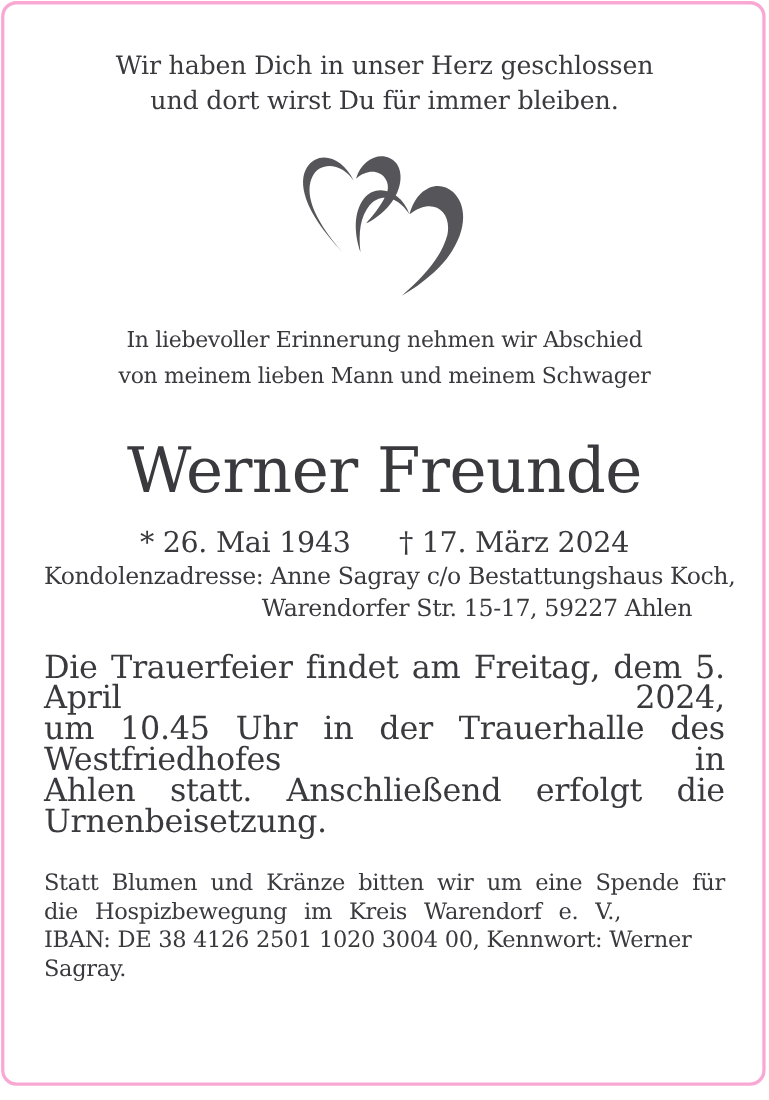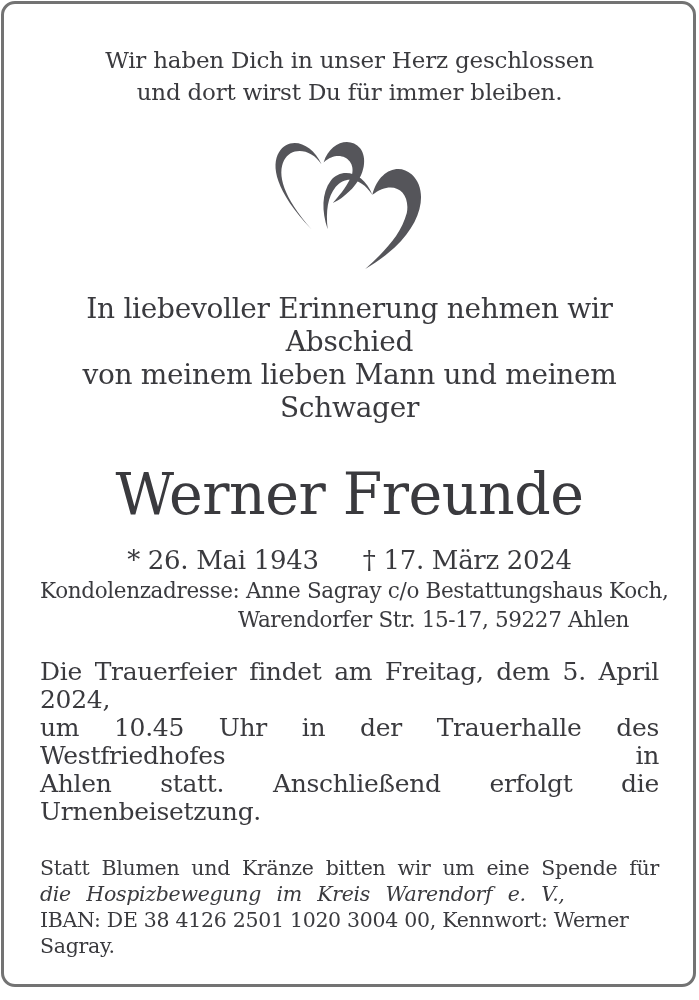--- a/index.html
+++ b/index.html
@@ -16,21 +16,21 @@
     overflow: hidden;
   }
   .card {
     box-sizing: border-box;
     position: absolute;
     left: 1px;
     top: 1px;
     width: 695px;
     height: 986px;
     background: #ffffff;
-    border: 3px solid #737373;
+    border: 3px solid #f9a8d4;
     border-radius: 14px;
     padding: 30px 34px 0 36px;
   }
   .epigraph {
     margin-top: 10px;
     text-align: center;
     font-size: 23px;
     line-height: 32px;
     letter-spacing: -0.2px;
   }
@@ -40,21 +40,21 @@
   }
   .hearts-wrap svg {
     display: inline-block;
   }
   .hearts-fill {
     fill: #55555a;
   }
   .intro {
     margin-top: 12px;
     text-align: center;
-    font-size: 28px;
+    font-size: 20px;
     line-height: 33px;
     letter-spacing: -0.3px;
   }
   .deceased-name {
     margin-top: 38px;
     text-align: center;
     font-size: 57px;
     line-height: 64px;
     letter-spacing: -0.5px;
     white-space: nowrap;
@@ -79,37 +79,36 @@
     font-size: 21.5px;
     line-height: 29px;
     letter-spacing: -0.35px;
     white-space: nowrap;
   }
   .condolence-indent {
     padding-left: 198px;
   }
   .funeral {
     margin-top: 24px;
-    font-size: 25px;
+    font-size: 29px;
     line-height: 28px;
     letter-spacing: -0.3px;
   }
   .jline {
     text-align: justify;
     text-align-last: justify;
   }
   .donation {
     margin-top: 29px;
     font-size: 20.5px;
     line-height: 26px;
     letter-spacing: -0.3px;
   }
   .spread {
     word-spacing: 0.45em;
-    font-style: italic;
   }
 </style>
 </head>
 <body>
 
 <div class="card">
 
   <div class="epigraph">
     <div>Wir haben Dich in unser Herz geschlossen</div>
     <div>und dort wirst Du für immer bleiben.</div>

